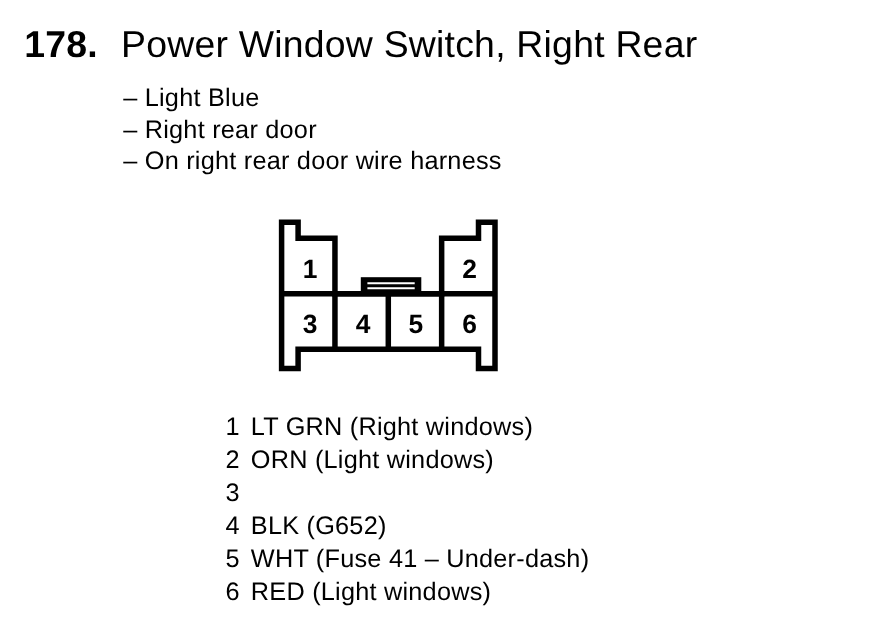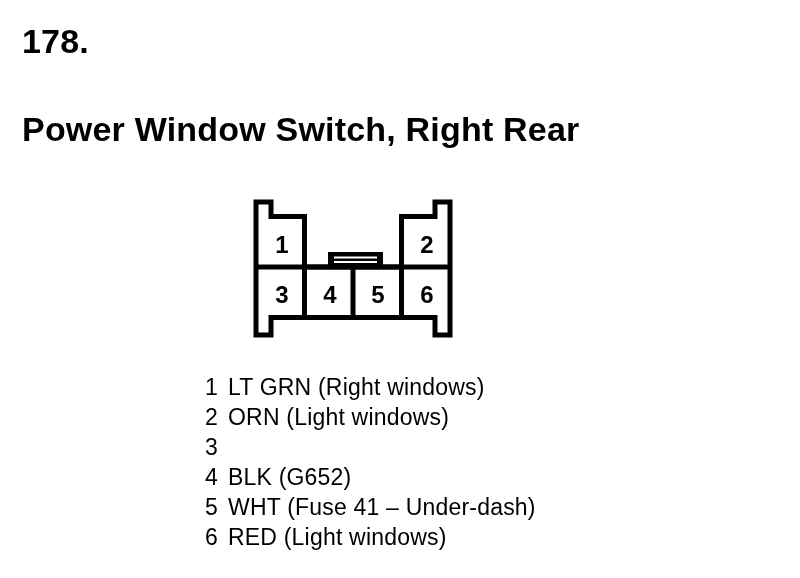--- a/index.html
+++ b/index.html
@@ -21,29 +21,28 @@
     position: absolute;
     left: 22px;
     top: 24px;
     display: flex;
     align-items: baseline;
     font-weight: bold;
     font-size: 34px;
     line-height: 1.05;
     white-space: nowrap;
     letter-spacing: 0.2px;
-    flex-direction: column;
   }
   .item-number {
     flex: 0 0 88px;
   }
   .page-title {
     margin: 0;
     font-size: inherit;
-    font-weight: bold;
+    font-weight: normal;
     letter-spacing: inherit;
   }
   
   .notes {
     position: absolute;
     left: 112px;
     top: 74px;
     font-size: 23px;
     line-height: 29px;
     letter-spacing: 0.2px;
@@ -85,20 +84,25 @@
 </head>
 <body>
 
 <div id="page">
 
   <div class="header">
     <span class="item-number">178.</span>
     <h1 class="page-title">Power Window Switch, Right Rear</h1>
   </div>
 
+  <div class="notes">
+    <div class="note-line">– Light Blue</div>
+    <div class="note-line">– Right rear door</div>
+    <div class="note-line">– On right rear door wire harness</div>
+  </div>
 
   <svg class="connector-svg" viewBox="0 0 210 145" xmlns="http://www.w3.org/2000/svg">
 
     <path d="M 8 6 H 23 V 20.5 H 56.5 V 71 H 153.5 V 20.5 H 187 V 6 H 202 V 139 H 187 V 121.5 H 23 V 139 H 8 Z" fill="none" stroke="#000000" stroke-width="5"></path>
 
     <path d="M 8 71 H 202 M 56.5 71 V 121.5 M 105 71 V 121.5 M 153.5 71 V 121.5" fill="none" stroke="#000000" stroke-width="5"></path>
 
     <g>
       <rect x="80" y="56" width="55" height="15" fill="#000000"></rect>
       <path d="M 86 61.5 H 129 M 86 66 H 129" fill="none" stroke="#ffffff" stroke-width="1.8"></path>

